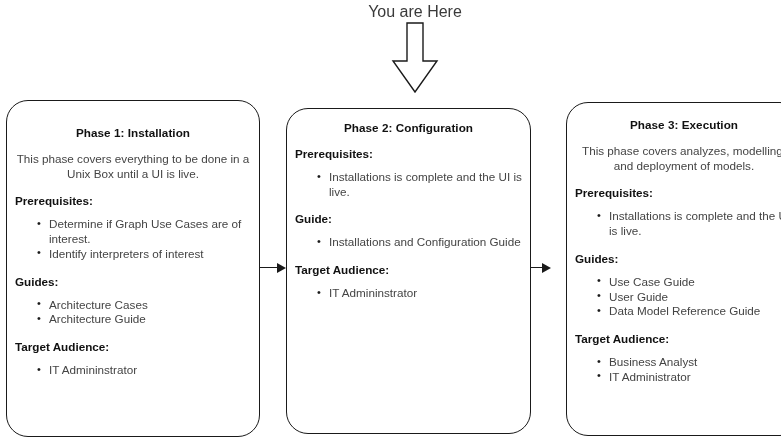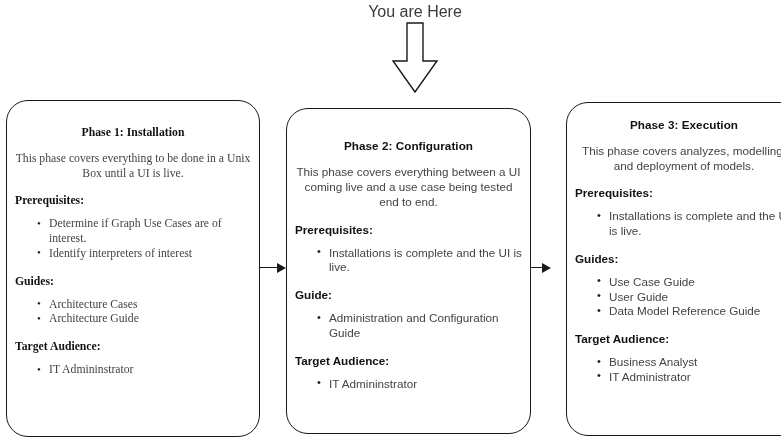--- a/index.html
+++ b/index.html
@@ -86,26 +86,26 @@
   ul.bullets li::before {
     content: "\2022";
     position: absolute;
     left: -12px;
     top: -0.5px;
     color: #1a1a1a;
     font-size: 11px;
   }
 
   
-  #card-phase-1 { left: 6px;   top: 100px; width: 254px; height: 337px; font-family: Liberation Serif, serif; }
+  #card-phase-1 { left: 6px;   top: 100px; width: 254px; height: 337px; }
   #card-phase-2 { left: 286px; top: 108px; width: 245px; height: 326px; }
   #card-phase-3 { left: 566px; top: 102px; width: 236px; height: 334px; }
 
   #card-phase-1 .card-title { margin-top: 25px; }
-  #card-phase-2 .card-title { margin-top: 30px; }
+  #card-phase-2 .card-title { margin-top: 12px; }
   #card-phase-3 .card-title { margin-top: 15px; }
 
   .card-desc  { margin-top: 12px; }
   .section-head { margin-top: 13px; }
   ul.bullets  { margin-top: 10px; }
 
   
   .connector {
     position: absolute;
     height: 10px;
@@ -169,30 +169,29 @@
 </div>
 
 <div class="connector" id="connector-1-2">
   <div class="shaft"></div>
   <div class="head"></div>
 </div>
 
 <div class="card" id="card-phase-2">
   <div class="card-inner">
     <div class="card-title">Phase 2: Configuration</div>
-    <div class="card-desc">This phase covers everything between a UI coming live and a use case being tested end to end.</div>
 
     <div class="section-head">Prerequisites:</div>
     <ul class="bullets">
       <li>Installations is complete and the UI is live.</li>
     </ul>
 
     <div class="section-head">Guide:</div>
     <ul class="bullets">
-      <li>Administration and Configuration Guide</li>
+      <li>Installations and Configuration Guide</li>
     </ul>
 
     <div class="section-head">Target Audience:</div>
     <ul class="bullets">
       <li>IT Admininstrator</li>
     </ul>
   </div>
 </div>
 
 <div class="connector" id="connector-2-3">

